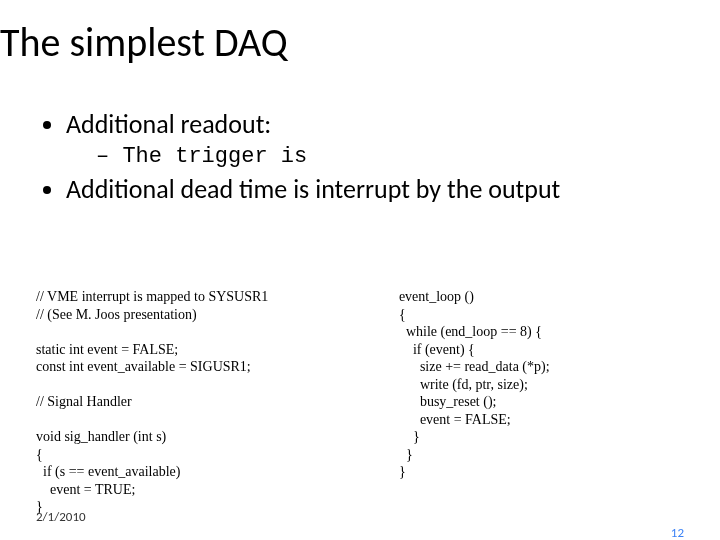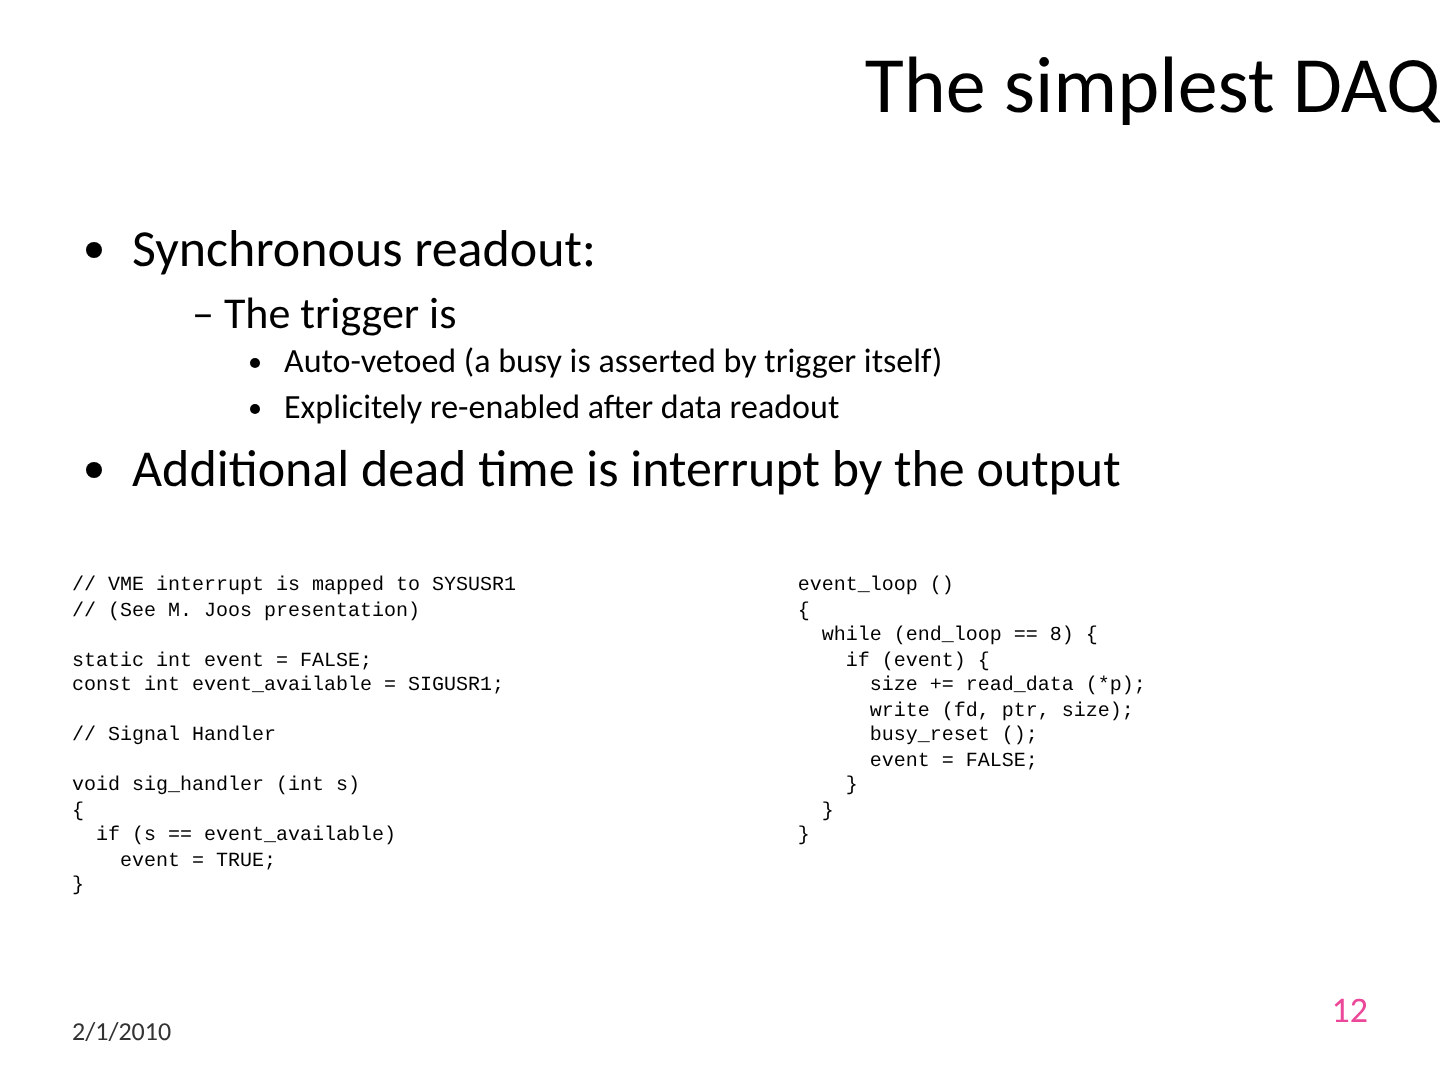--- a/index.html
+++ b/index.html
@@ -16,21 +16,21 @@
     position: relative;
     width: 720px;
     height: 540px;
     box-sizing: border-box;
   }
   .title {
     position: absolute;
     top: 18px;
     left: 0;
     width: 100%;
-    text-align: right;
+    text-align: left;
     font-size: 40px;
     font-weight: 400;
   }
   .body {
     position: absolute;
     top: 110px;
     left: 36px;
     right: 36px;
   }
   ul.lvl1 {
@@ -41,84 +41,81 @@
   }
   ul.lvl1 > li {
     margin: 0 0 6px 0;
     line-height: 1.15;
   }
   ul.lvl2 {
     margin: 4px 0 0 0;
     padding: 0 0 0 30px;
     font-size: 22px;
     list-style: none;
+    font-family: Liberation Mono, monospace;
   }
   ul.lvl2 > li::before {
     content: "– ";
   }
   ul.lvl3 {
     margin: 2px 0 0 0;
     padding: 0 0 0 46px;
     font-size: 17px;
     list-style: disc;
   }
   ul.lvl3 > li {
     margin: 0 0 2px 0;
     line-height: 1.2;
   }
   .codecols {
     position: absolute;
     top: 288px;
     left: 36px;
     right: 36px;
     display: flex;
-    font-family: Liberation Mono, monospace;
-    font-size: 10px;
+    font-family: Liberation Serif, serif;
+    font-size: 14px;
     line-height: 1.25;
     white-space: pre;
   }
   .codecol-left {
     flex: 0 0 56%;
   }
   .codecol-right {
     flex: 0 0 44%;
   }
   .footer-date {
     position: absolute;
     bottom: 16px;
     left: 36px;
     font-size: 13px;
     color: #333;
   }
   .footer-page {
     position: absolute;
-    bottom: 24px;
+    bottom: 0;
     right: 36px;
-    font-size: 18px;
-    color: #ec4899;
+    font-size: 13px;
+    color: #3b82f6;
   }
 </style>
 </head>
 <body>
 
 <div class="slide">
 
   <div class="title">The simplest DAQ</div>
 
   <div class="body">
     <ul class="lvl1">
       <li>
-        <span>Synchronous readout:</span>
+        <span>Additional readout:</span>
         <ul class="lvl2">
           <li>
             <span>The trigger is</span>
-            <ul class="lvl3">
-              <li>Auto-vetoed (a busy is asserted by trigger itself)</li>
-              <li>Explicitely re-enabled after data readout</li>
-            </ul>
           </li>
         </ul>
       </li>
       <li>Additional dead time is interrupt by the output</li>
     </ul>
   </div>
 
   <div class="codecols">
     <div class="codecol-left">// VME interrupt is mapped to SYSUSR1
 // (See M. Joos presentation)

